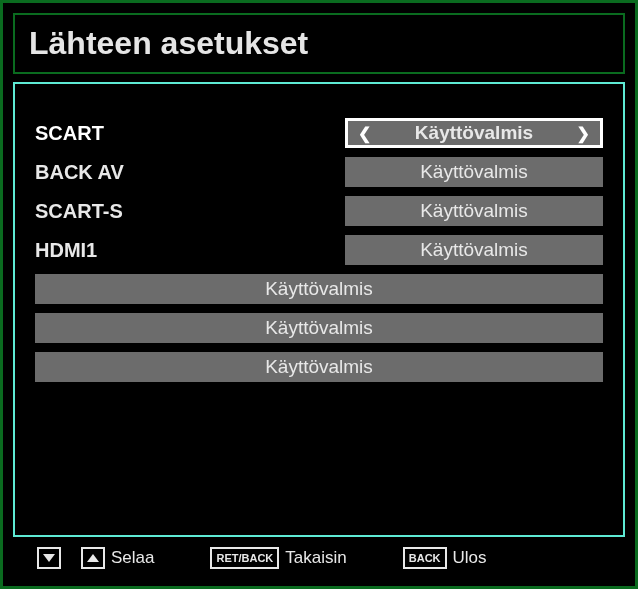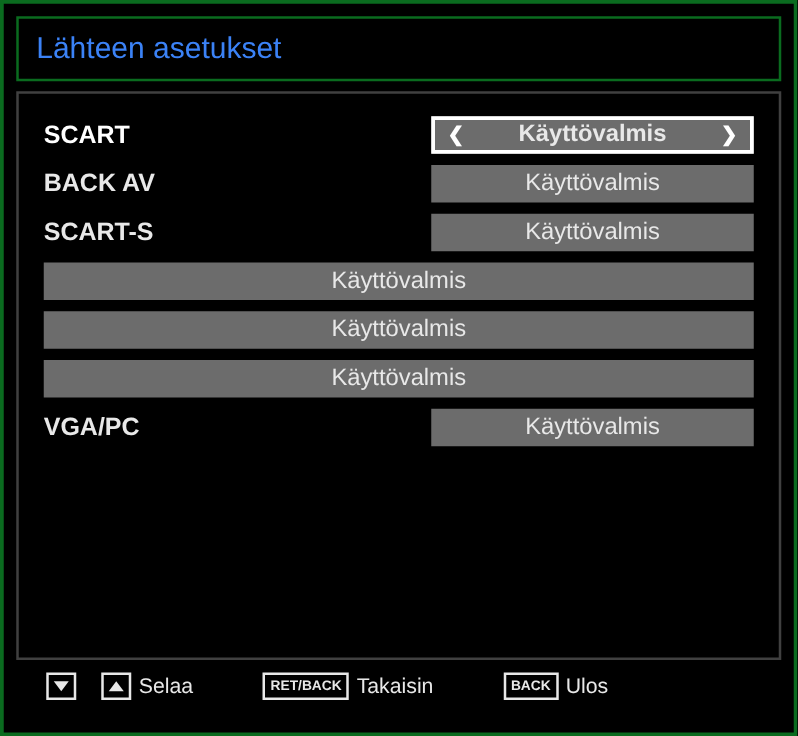--- a/index.html
+++ b/index.html
@@ -15,28 +15,28 @@
       height: 589px;
       border: 3px solid #0a6b1f;
       padding: 10px;
     }
     .title-bar {
       border: 2px solid #0a6b1f;
       padding: 10px 14px;
       margin-bottom: 8px;
     }
     .title-bar h1 {
-      color: #3b82f6;
-      font-size: 24px;
-      font-weight: normal;
+      color: #e5e5e5;
+      font-size: 32px;
+      font-weight: bold;
     }
     .main-panel {
-      border: 2px solid #404040;
+      border: 2px solid #5eead4;
       height: 455px;
-      padding: 16px 20px;
+      padding: 32px 20px;
     }
     .row {
       display: flex;
       align-items: center;
       height: 34px;
       margin-bottom: 5px;
     }
     .label {
       width: 310px;
       color: #e8e8e8;
@@ -136,39 +136,39 @@
     </div>
 
     <div class="row">
       <div class="label">SCART-S</div>
       <div class="value">
         <span>Käyttövalmis</span>
       </div>
     </div>
 
     <div class="row">
+      <div class="label">HDMI1</div>
       <div class="value">
         <span>Käyttövalmis</span>
       </div>
     </div>
 
     <div class="row">
       <div class="value">
         <span>Käyttövalmis</span>
       </div>
     </div>
 
     <div class="row">
       <div class="value">
         <span>Käyttövalmis</span>
       </div>
     </div>
 
     <div class="row">
-      <div class="label">VGA/PC</div>
       <div class="value">
         <span>Käyttövalmis</span>
       </div>
     </div>
 
   </div>
 
   <div class="footer">
     <div class="footer-item">
       <div class="key-group">

